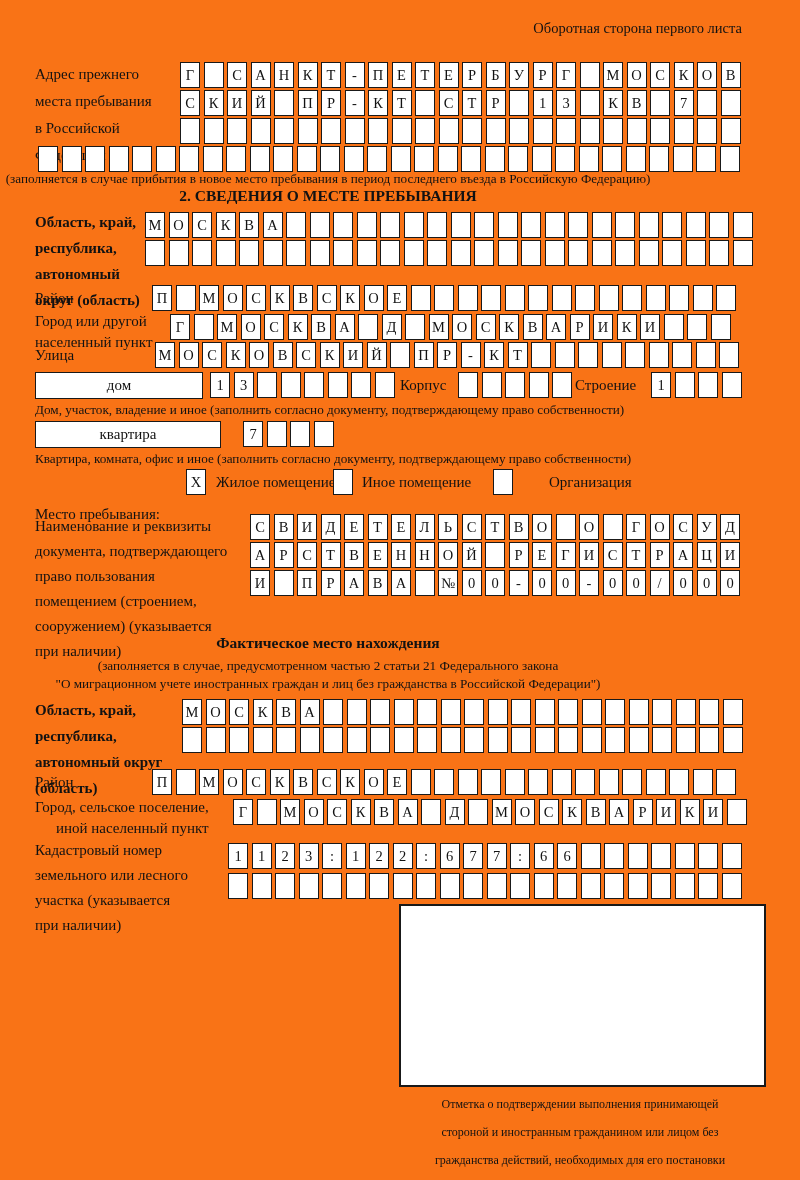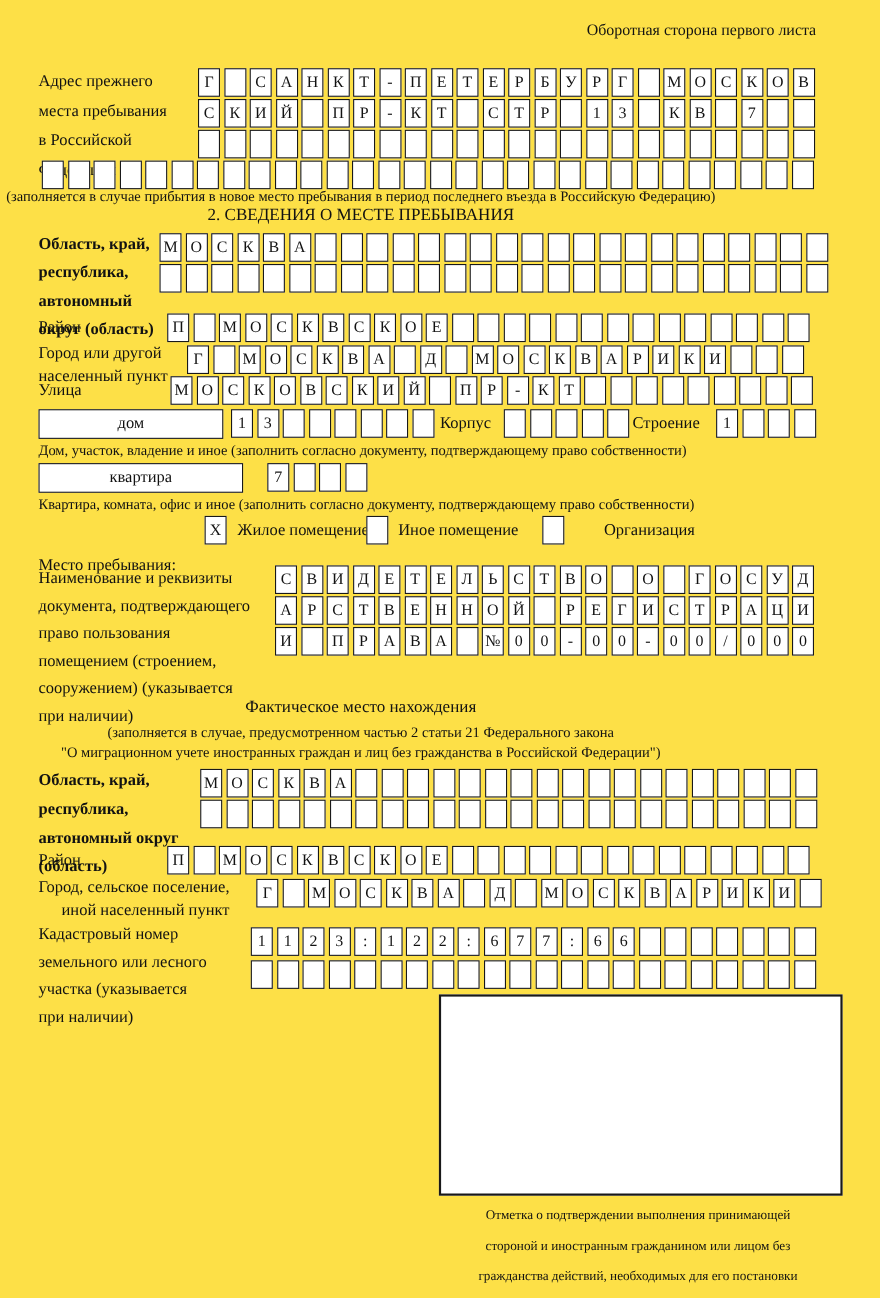--- a/index.html
+++ b/index.html
@@ -1,25 +1,25 @@
 <!DOCTYPE html>
 <html><head>
 <meta charset="utf-8">
 <style>
   html,body { margin:0; padding:0; background:#fff; }
   body { font-family: "Liberation Serif", "DejaVu Serif", serif; color:#121212; }
-  #form-page { position:relative; width:800px; height:1180px; background:#fde047; overflow:hidden; }
+  #form-page { position:relative; width:800px; height:1180px; background:#f97316; overflow:hidden; }
 
   .lbl { position:absolute; font-size:15px; white-space:pre-line; line-height:21px; }
   .lh27 { line-height:27px; }
   .lh26 { line-height:26px;font-weight:bold; }
   .lh25 { line-height:25px; }
   .caption { position:absolute; font-size:13.2px; white-space:nowrap; }
   .center-line { position:absolute; left:0; width:656px; text-align:center; }
-  .bold { font-weight:normal; }
+  .bold { font-weight:bold; }
 
   .boxrow { position:absolute; display:flex; gap:3.5px; }
   .cell {
     width:20px; height:26px; box-sizing:border-box;
     border:1.5px solid #191919; background:#fff;
     display:flex; align-items:center; justify-content:center;
     font-size:14.5px; font-family:inherit;
   }
   .typebox {
     position:absolute; height:27px; box-sizing:border-box;

